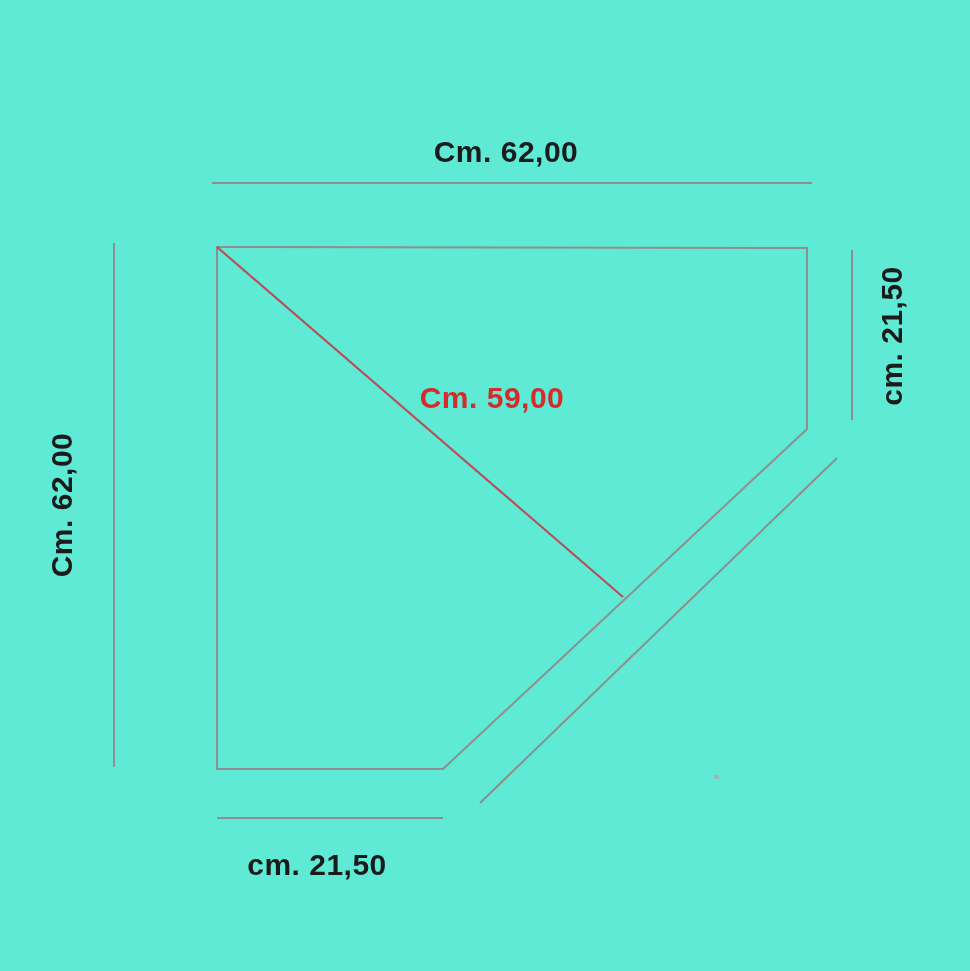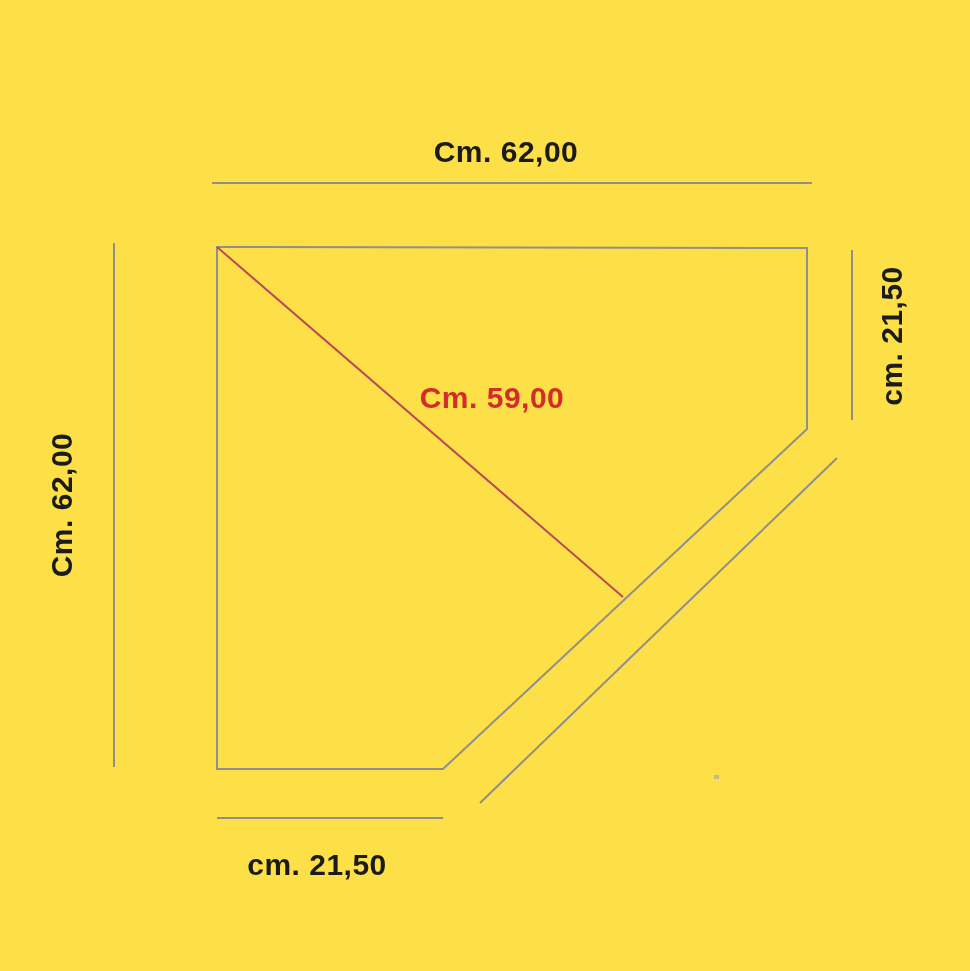--- a/index.html
+++ b/index.html
@@ -4,21 +4,21 @@
 <style>
   html, body {
     margin: 0;
     padding: 0;
     background: #ffffff;
   }
   .stage {
     position: relative;
     width: 970px;
     height: 971px;
-    background: #fde047;
+    background: #5eead4;
     overflow: hidden;
     font-family: "Liberation Sans", sans-serif;
   }
   .lineart {
     position: absolute;
     left: 0;
     top: 0;
   }
   .dim-label {
     position: absolute;

